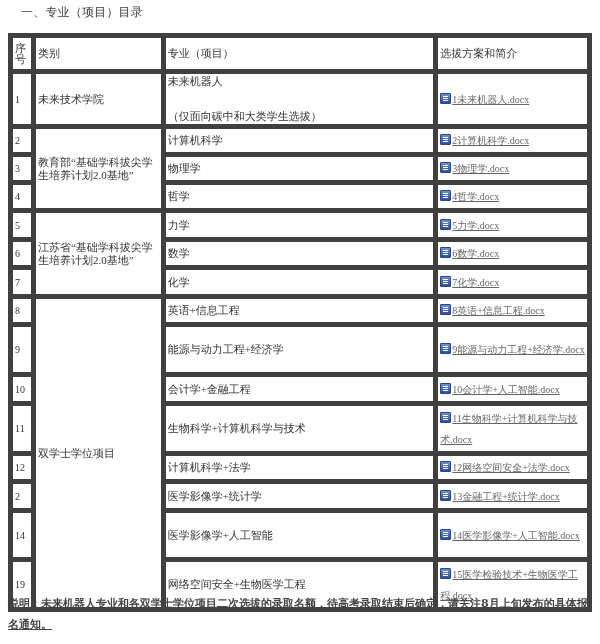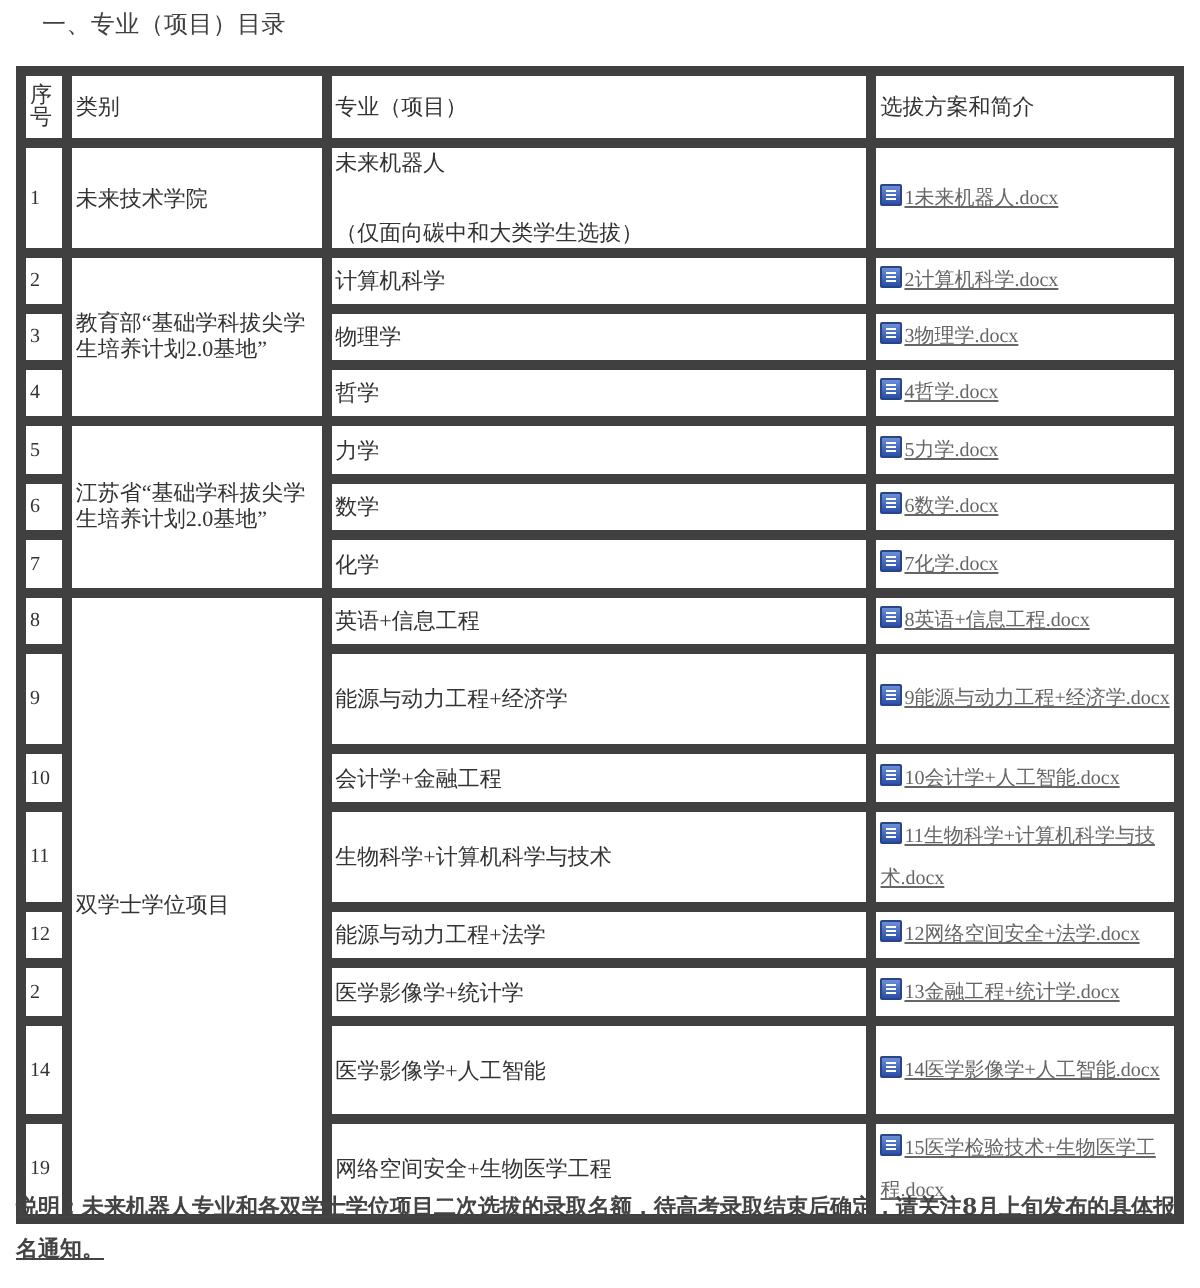--- a/index.html
+++ b/index.html
@@ -157,21 +157,21 @@
     </tr>
 
     <tr style="height:50px">
       <td class="seq">11</td>
       <td>生物科学+计算机科学与技术</td>
       <td class="file"><span class="doc-icon"></span><a class="file-link">11生物科学+计算机科学与技术.docx</a></td>
     </tr>
 
     <tr style="height:28px">
       <td class="seq">12</td>
-      <td>能源与动力工程+法学</td>
+      <td>计算机科学+法学</td>
       <td class="file"><span class="doc-icon"></span><a class="file-link">12网络空间安全+法学.docx</a></td>
     </tr>
 
     <tr style="height:29px">
       <td class="seq">2</td>
       <td>医学影像学+统计学</td>
       <td class="file"><span class="doc-icon"></span><a class="file-link">13金融工程+统计学.docx</a></td>
     </tr>
 
     <tr style="height:49px">

